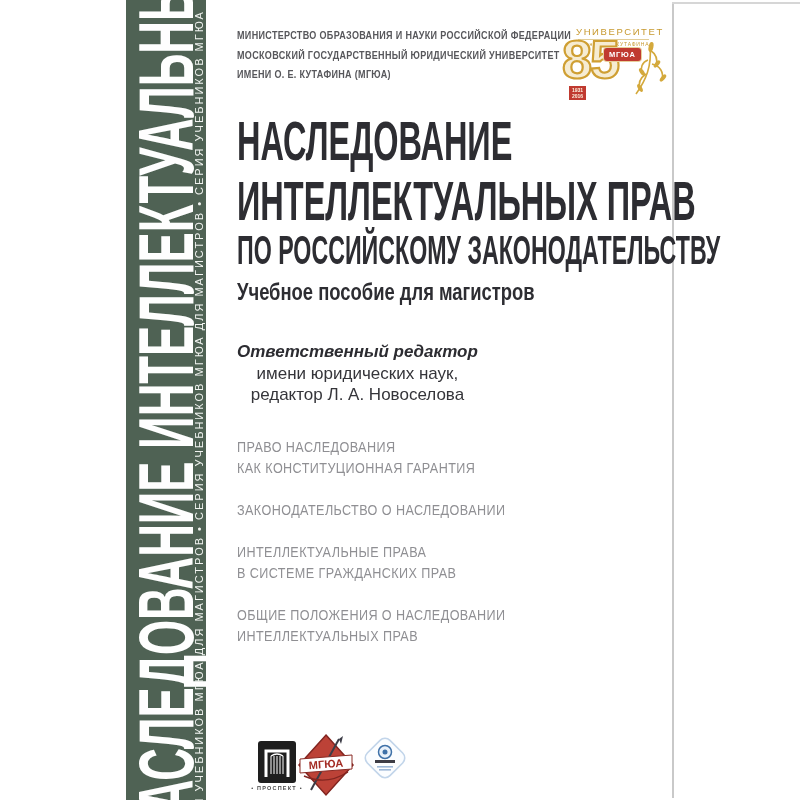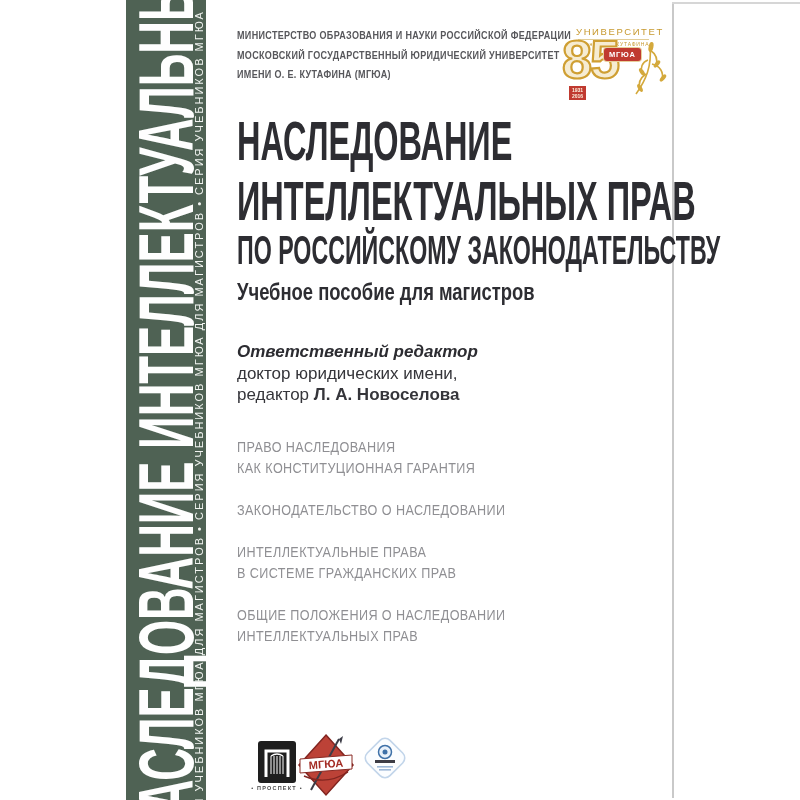--- a/index.html
+++ b/index.html
@@ -53,23 +53,23 @@
   
   .t-line{transform:scaleX(0.58);transform-origin:0 0;color:#2d2d32;font-weight:700;white-space:nowrap;}
   .t1{left:237px;top:110px;font-size:56px;line-height:62px;}
   .t2{left:237px;top:170px;font-size:56px;line-height:62px;}
   .t3{left:237px;top:226px;font-size:40px;line-height:48px;}
   .subtitle{
     left:237px;top:279px;transform:scaleX(0.8);transform-origin:0 0;
     color:#2d2d32;font-weight:700;font-size:23px;white-space:nowrap;
   }
   
-  .editor{left:237px;top:341px;color:#35353a;font-size:17px;line-height:21.5px;}
+  .editor{left:237px;top:341px;color:#35353a;font-size:17px;line-height:21.5px;text-align:center;}
   .editor .role{font-weight:700;font-style:italic;color:#2c2c31;}
-  .editor .name{font-weight:700;}
+  .editor .name{font-weight:400;}
   
   .topics{left:237px;top:436px;transform:scaleX(0.84);transform-origin:0 0;
     color:#8f8f93;font-size:15px;line-height:21px;letter-spacing:0.5px;}
   .topic{margin:0 0 21px 0;}
   
   .prospekt-label{
     left:244px;top:785px;width:66px;text-align:center;
     color:#4a4a4a;font-size:5.5px;letter-spacing:1.2px;font-weight:700;
   }
   svg{display:block;}
@@ -118,21 +118,21 @@
 </div>
 
 <div class="abs t-line t1">НАСЛЕДОВАНИЕ</div>
 <div class="abs t-line t2">ИНТЕЛЛЕКТУАЛЬНЫХ ПРАВ</div>
 <div class="abs t-line t3">ПО РОССИЙСКОМУ ЗАКОНОДАТЕЛЬСТВУ</div>
 
 <div class="abs subtitle">Учебное пособие для магистров</div>
 
 <div class="abs editor">
   <div class="role">Ответственный редактор</div>
-  <div>доктор юридических имени,</div>
+  <div>имени юридических наук,</div>
   <div><span>редактор </span><span class="name">Л. А. Новоселова</span></div>
 </div>
 
 <div class="abs topics">
   <div class="topic">
     <div>ПРАВО НАСЛЕДОВАНИЯ</div>
     <div>КАК КОНСТИТУЦИОННАЯ ГАРАНТИЯ</div>
   </div>
   <div class="topic">
     <div>ЗАКОНОДАТЕЛЬСТВО О НАСЛЕДОВАНИИ</div>

